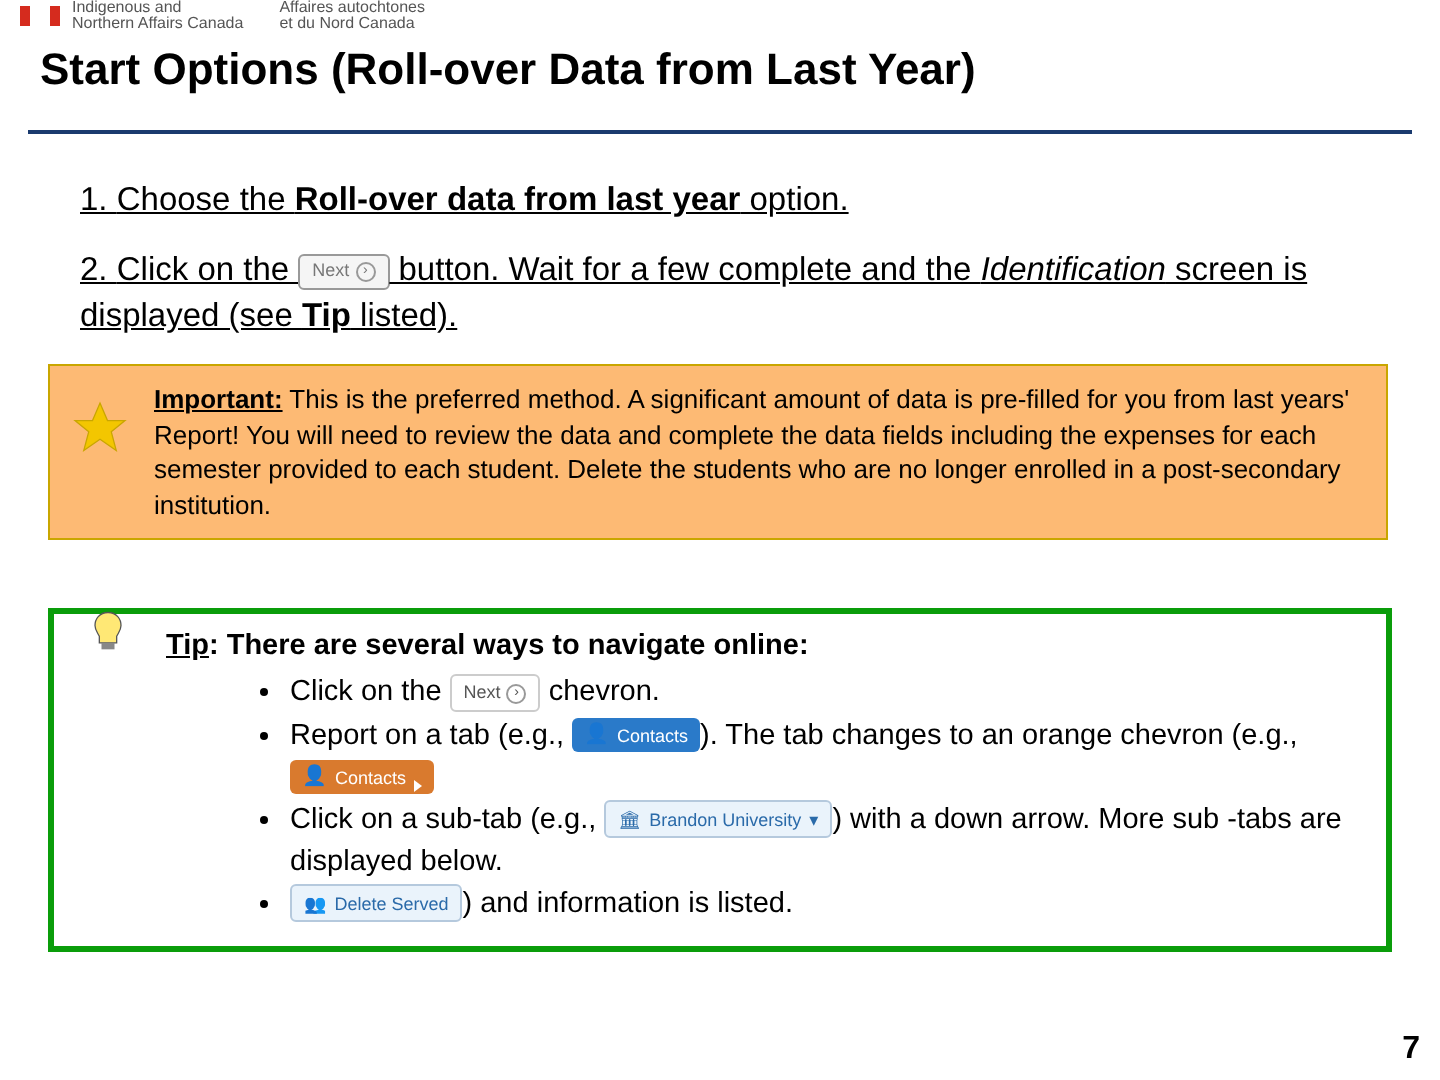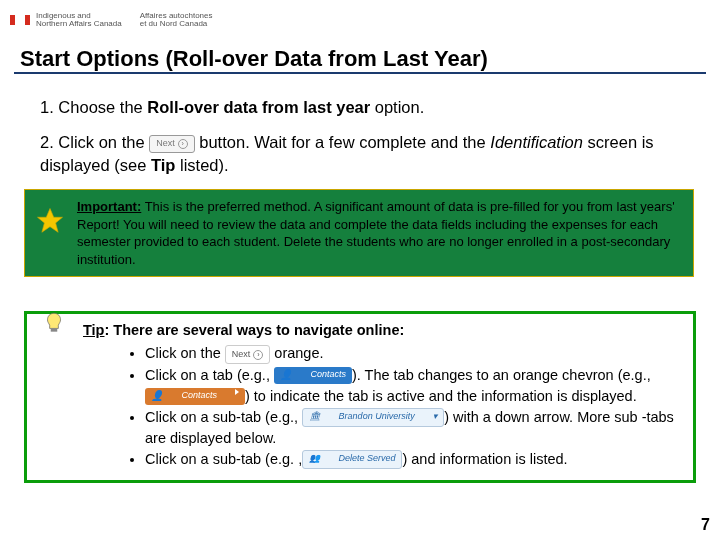--- a/index.html
+++ b/index.html
@@ -10,21 +10,21 @@
     font-family: Arial, sans-serif;
     background: #fff;
     color: #000;
     position: relative;
     overflow: hidden;
   }
   .header-bar {
     display: flex;
     align-items: center;
     gap: 6px;
-    padding: 12px 10px;
+    padding: 0 10px;
     font-size: 8px;
     color: #555;
   }
   .flag {
     width: 20px;
     height: 10px;
     display: inline-block;
     position: relative;
     background: #fff;
   }
@@ -35,31 +35,32 @@
     width: 5px;
     background: #d52b1e;
   }
   .flag::before { left: 0; }
   .flag::after { right: 0; }
   .gov-text { display:flex; gap:18px; line-height:1.0;}
   .gov-col { display:flex; flex-direction:column;}
   .title-bar {
     border-bottom: 2px solid #1a3a6e;
     margin: 6px 14px 0 14px;
-    padding-bottom: 0;
+    padding-bottom: 17px;
   }
   .title {
     font-size: 22px;
     font-weight: bold;
     color: #000;
     padding-left: 6px;
   }
   .content {
     padding: 10px 30px 0 40px;
     font-size: 16.5px;
+    text-decoration: underline;
   }
   .step {
     margin: 12px 0;
     line-height: 1.4;
   }
   .inline-btn {
     display: inline-flex;
     align-items: center;
     gap: 3px;
     border: 1px solid #999;
@@ -72,21 +73,21 @@
     vertical-align: middle;
   }
   .circ {
     width: 8px; height:8px; border-radius:50%;
     border:1px solid #999; font-size:7px; line-height:8px;
     text-align:center;
   }
   .important-box {
     margin: 8px 26px 0 24px;
     border: 1px solid #c9a600;
-    background: #15803d;
+    background: #fdba74;
     padding: 8px 10px;
     display: flex;
     align-items: flex-start;
     gap: 12px;
     font-size: 13px;
     line-height: 1.35;
   }
   .star {
     flex: 0 0 auto;
     margin-top: 8px;
@@ -107,29 +108,28 @@
   .tip-content {
     padding-left: 46px;
   }
   .tip-ul {
     margin: 2px 0 0 4px;
     padding-left: 58px;
   }
   .tip-ul li { margin: 0; padding:0;}
   .tab-chip {
     display: inline-flex;
-    align-items: flex-start;
-    gap: 18px;
+    align-items: flex-end;
+    gap: 4px;
     height: 15px;
     padding: 1px 6px;
     border-radius: 3px;
     font-size: 9px;
     color: #fff;
     vertical-align: middle;
-    font-style: italic;
   }
   .tab-blue { background: #2a7ac9; }
   .tab-orange { background: #d97a2e; }
   .tab-light {
     background: #eaf3fb;
     border:1px solid #b5c9dd;
     color:#2a6aa9;
   }
   .white-chip {
     display: inline-flex;
@@ -210,41 +210,41 @@
         <rect x="9" y="17" width="6" height="3" fill="#888"></rect>
       </svg>
   </span>
   <div class="tip-content">
     <b><u>Tip</u></b><b>: There are several ways to navigate online:</b>
     <ul class="tip-ul">
       <li>
         <span>Click on the </span><span class="white-chip">
             <span>Next</span>
             <span class="circ">›</span>
-          </span><span> orange.</span>
-      </li>
-      <li>
-        <span>Click on a tab (e.g., </span><span class="tab-chip tab-blue">
+          </span><span> chevron.</span>
+      </li>
+      <li>
+        <span>Report on a tab (e.g., </span><span class="tab-chip tab-blue">
             <span style="font-size:10px">👤</span>
             <span>Contacts</span>
           </span><span>). The tab changes to an orange chevron (e.g., </span><span class="tab-chip tab-orange">
             <span style="font-size:10px">👤</span>
             <span>Contacts</span>
             <span class="chev"></span>
-          </span><span>) to indicate the tab is active and the information is displayed.</span>
+          </span>
       </li>
       <li>
         <span>Click on a sub-tab (e.g., </span><span class="tab-chip tab-light">
             <span style="font-size:9px">🏛</span>
             <span>Brandon University</span>
             <span>▾</span>
           </span><span>) with a down arrow. More sub -tabs are displayed below.</span>
       </li>
       <li>
-        <span>Click on a sub-tab (e.g. ,</span><span class="tab-chip tab-light">
+        <span class="tab-chip tab-light">
             <span style="font-size:9px">👥</span>
             <span>Delete Served</span>
           </span><span>) and information is listed.</span>
       </li>
     </ul>
   </div>
 </div>
 
 <div class="page-num">7</div>
 

